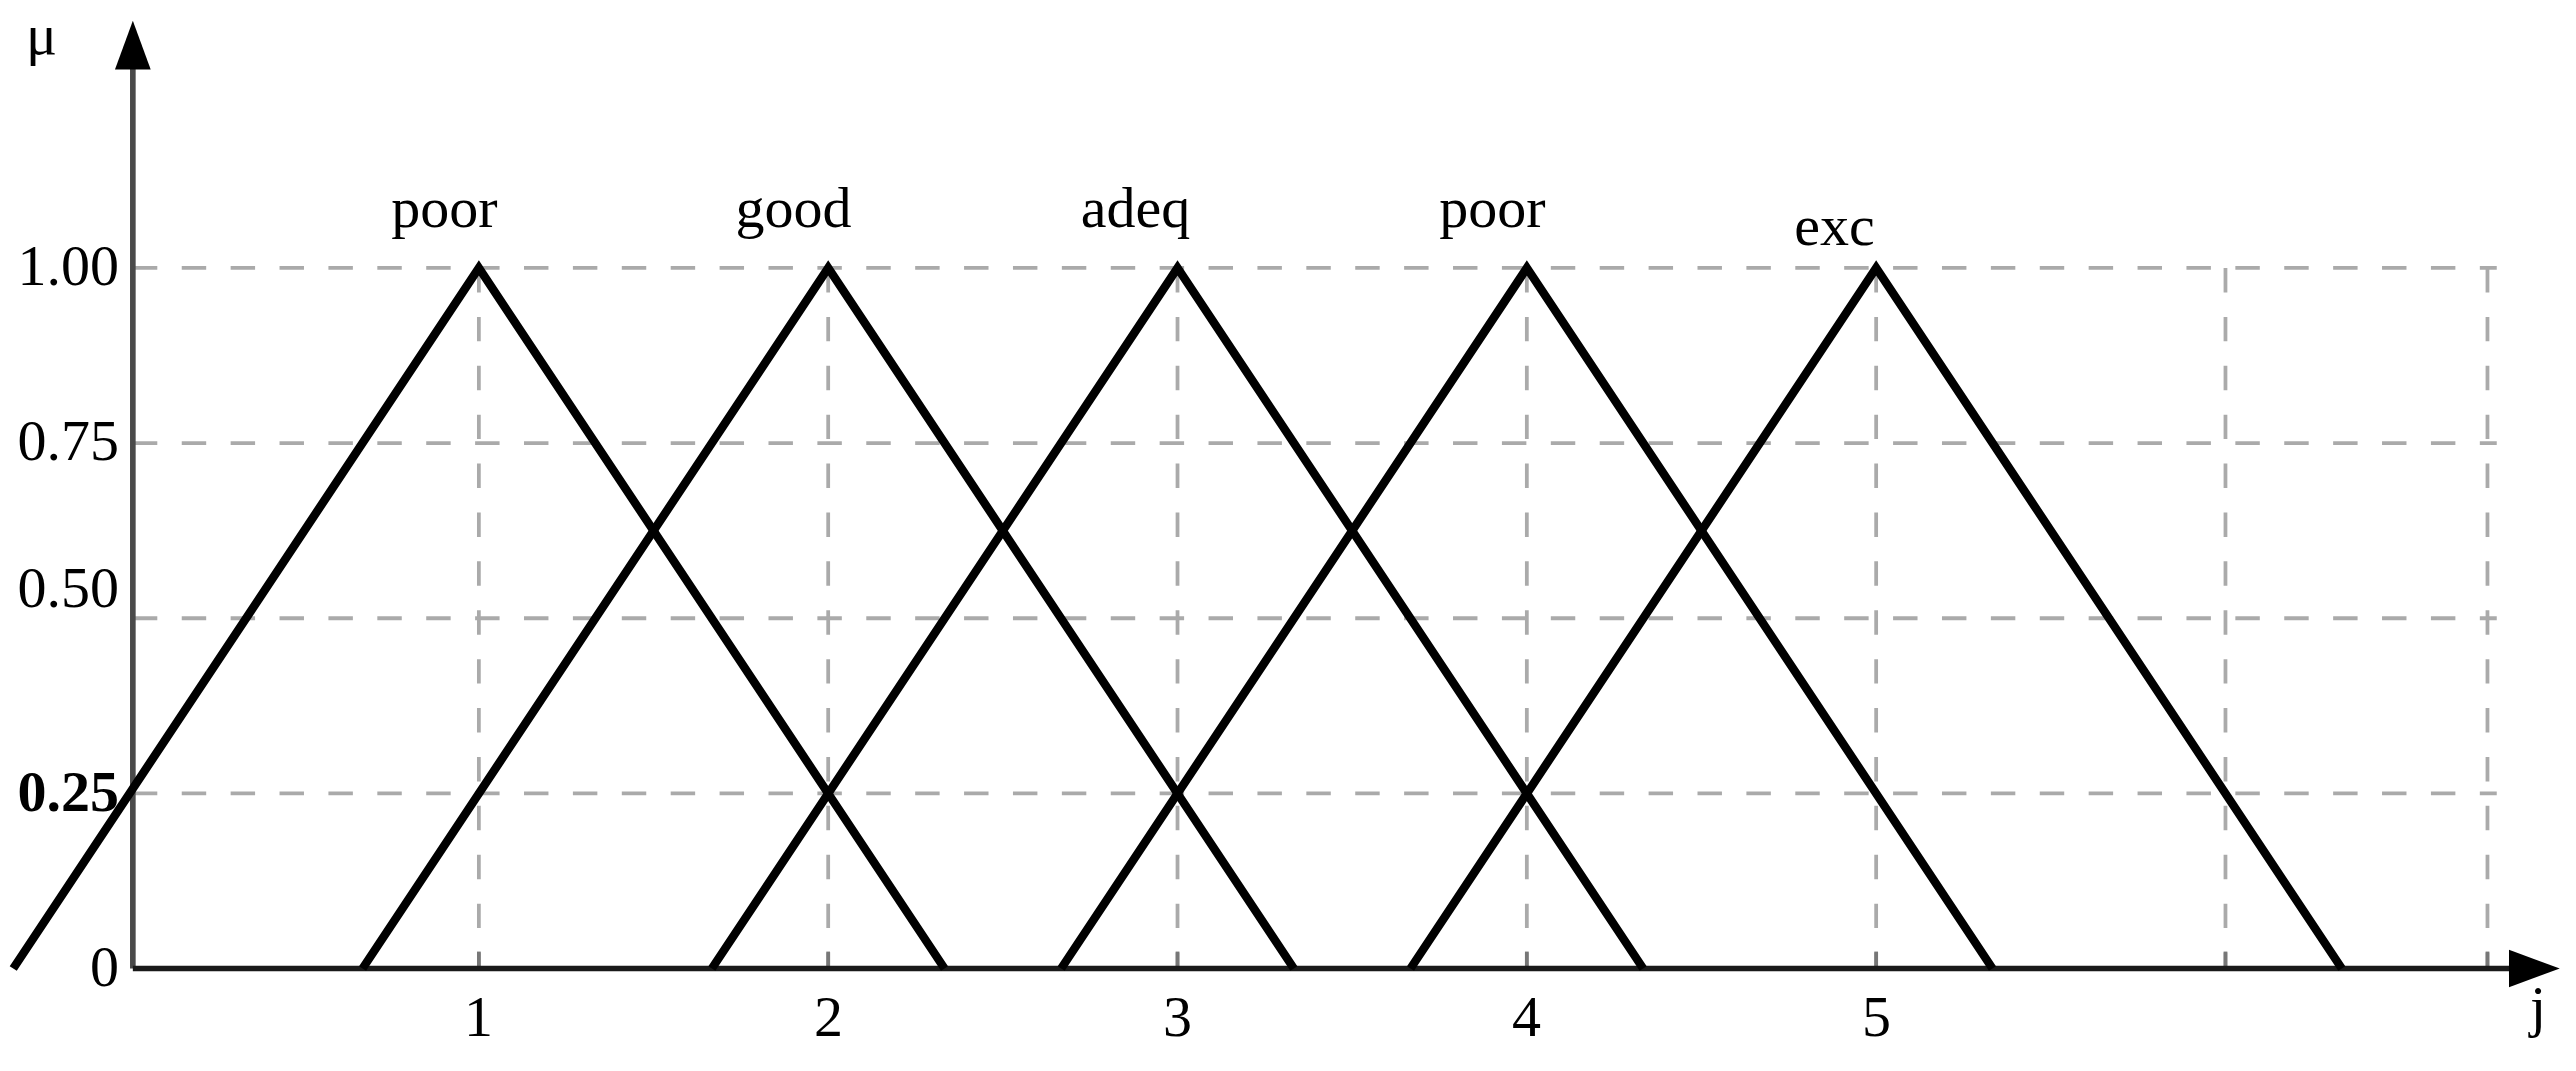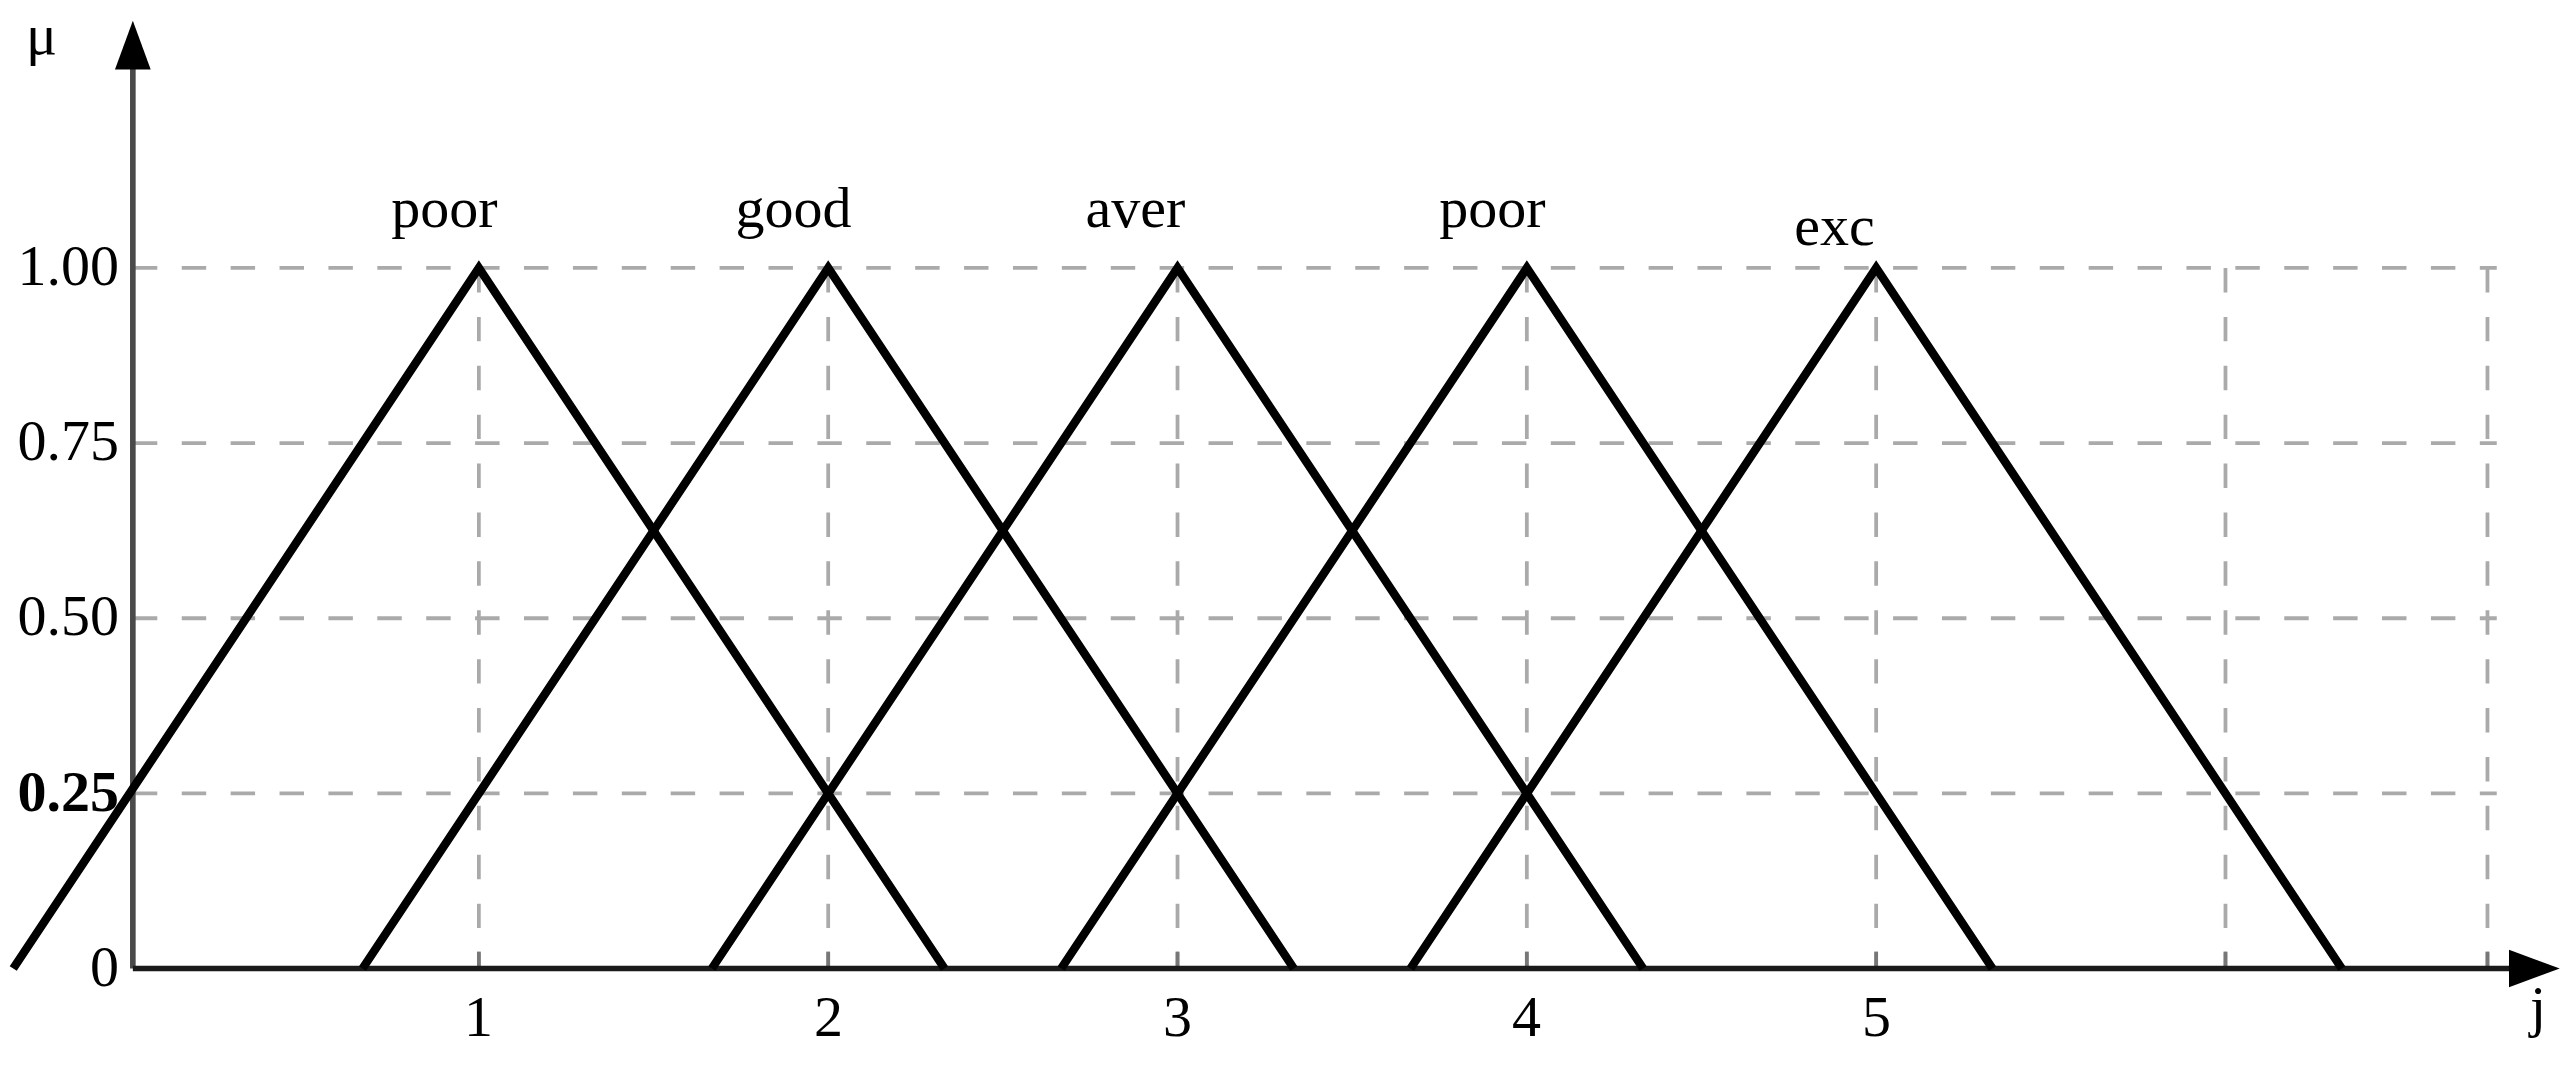--- a/index.html
+++ b/index.html
@@ -89,37 +89,37 @@
         <polyline points="385.2905,1030 880.5,285 1375.7095,1030" fill="none" stroke="#000000" stroke-width="9" stroke-linejoin="miter" stroke-linecap="butt"></polyline>
         <polyline points="756.7905000000001,1030 1252,285 1747.2095000000002,1030" fill="none" stroke="#000000" stroke-width="9" stroke-linejoin="miter" stroke-linecap="butt"></polyline>
         <polyline points="1128.2905,1030 1623.5,285 2118.7095,1030" fill="none" stroke="#000000" stroke-width="9" stroke-linejoin="miter" stroke-linecap="butt"></polyline>
         <polyline points="1499.7905,1030 1995,285 2490.2095,1030" fill="none" stroke="#000000" stroke-width="9" stroke-linejoin="miter" stroke-linecap="butt"></polyline>
       </g>
   </svg>
 
   <div id="ylabels">
       <div class="ylabel-txt" style="right: 2457px; top: 938px;">0</div>
       <div class="ylabel-txt" style="right: 2457px; top: 763px; font-weight: bold;">0.25</div>
-      <div class="ylabel-txt" style="right: 2457px; top: 587px;">0.50</div>
+      <div class="ylabel-txt" style="right: 2457px; top: 559px;">0.50</div>
       <div class="ylabel-txt" style="right: 2457px; top: 412px; text-align: right;">0.75</div>
       <div class="ylabel-txt" style="right: 2457px; top: 237px; text-align: center;">1.00</div>
     </div>
 
   <div id="xlabels">
       <div class="xlabel-txt" style="left: 422px; width: 113px; top: 988px;">1</div>
       <div class="xlabel-txt" style="left: 772px; width: 113px; top: 988px;">2</div>
       <div class="xlabel-txt" style="left: 1121px; width: 113px; top: 988px;">3</div>
       <div class="xlabel-txt" style="left: 1470px; width: 113px; top: 988px;">4</div>
       <div class="xlabel-txt" style="left: 1820px; width: 113px; top: 988px;">5</div>
     </div>
 
   <div id="setlabels">
       <div class="set-label" style="left: 322px; width: 245px; top: 167px;">poor</div>
       <div class="set-label" style="left: 671px; width: 245px; top: 167px;">good</div>
-      <div class="set-label" style="left: 1013px; width: 245px; top: 167px;">aver</div>
+      <div class="set-label" style="left: 1013px; width: 245px; top: 167px;">adeq</div>
       <div class="set-label" style="left: 1370px; width: 245px; top: 167px;">poor</div>
       <div class="set-label" style="left: 1712px; width: 245px; top: 185px;">exc</div>
     </div>
 
   <div class="axis-name" style="left:26px;top:5.6px;">μ</div>
   <div class="axis-name" style="left:2530px;top:978px;">j</div>
 
 </div>
 
 

